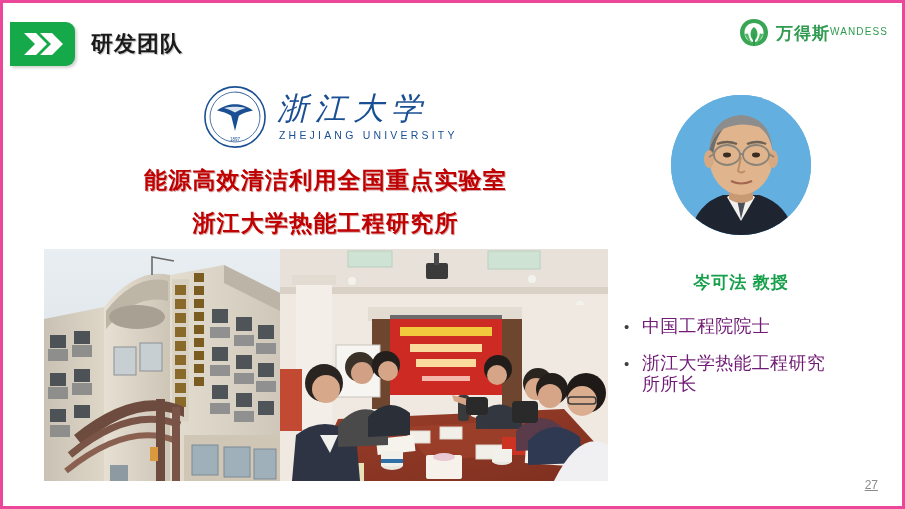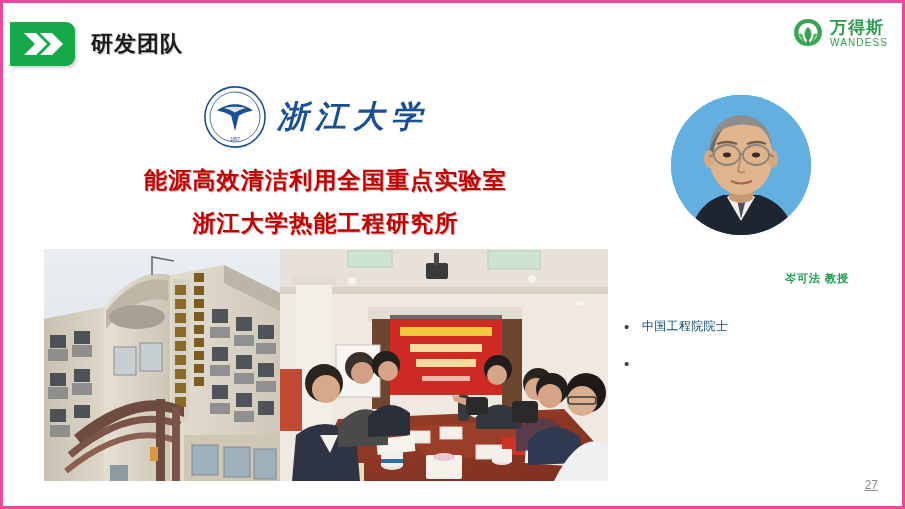--- a/index.html
+++ b/index.html
@@ -59,21 +59,21 @@
     align-items: center;
     gap: 6px;
   }
   .brand-mark {
     width: 32px;
     height: 32px;
     flex: none;
   }
   .brand-text {
     display: flex;
-    flex-direction: column;
+    flex-direction: row;
     line-height: 1;
   }
   .brand-cn {
     font-size: 17px;
     font-weight: bold;
     color: #2e9b4e;
     letter-spacing: 1px;
   }
   .brand-en {
     font-size: 10px;
@@ -90,21 +90,21 @@
     top: 82px;
     display: flex;
     align-items: center;
     gap: 10px;
   }
   .univ-seal { width: 64px; height: 64px; flex: none; }
   .univ-wordmark { display: flex; flex-direction: column; }
   .univ-cn {
     font-family: "Liberation Serif", "DejaVu Serif", serif;
     font-size: 31px;
-    font-weight: bold;
+    font-weight: normal;
     font-style: italic;
     color: #1a4f93;
     letter-spacing: 7px;
     line-height: 1.05;
   }
   .univ-en {
     font-size: 10.5px;
     color: #1a4f93;
     letter-spacing: 3.2px;
     margin-top: 4px;
@@ -149,22 +149,22 @@
     height: 140px;
     border-radius: 50%;
     overflow: hidden;
     background: #63afe0;
   }
   .portrait-name {
     position: absolute;
     left: 630px;
     top: 268px;
     width: 216px;
-    text-align: right;
-    font-size: 11px;
+    text-align: center;
+    font-size: 17px;
     font-weight: bold;
     color: #17a04b;
     letter-spacing: 1px;
   }
 
   
   .bullets {
     position: absolute;
     left: 618px;
     top: 313px;
@@ -178,22 +178,22 @@
   .bullet-dot {
     width: 18px;
     flex: none;
     color: #404040;
     font-size: 15px;
     line-height: 21px;
     text-align: left;
     padding-left: 3px;
   }
   .bullet-text {
-    font-size: 12px;
-    color: #0c4a6e;
+    font-size: 18px;
+    color: #701a75;
     line-height: 21px;
     letter-spacing: 0.3px;
     max-width: 192px;
   }
 
   
   .page-number {
     position: absolute;
     right: 24px;
     bottom: 14px;
@@ -235,20 +235,21 @@
     <svg class="univ-seal" viewBox="0 0 100 100">
       <circle cx="50" cy="50" r="47" fill="none" stroke="#1a4f93" stroke-width="2.5"></circle>
       <circle cx="50" cy="50" r="39" fill="none" stroke="#1a4f93" stroke-width="1.2"></circle>
       <path d="M22 40 C30 33 42 30 50 30 C58 30 70 33 78 40 C70 42 62 44 56 48 L50 72 L44 48 C38 44 30 42 22 40 Z" fill="#1a4f93"></path>
       <path d="M33 36 C40 34 46 34 50 34 C54 34 60 34 67 36 C60 38 55 40 50 43 C45 40 40 38 33 36 Z" fill="#ffffff" opacity="0.85"></path>
       <text x="50" y="88" font-size="7" fill="#1a4f93" text-anchor="middle" font-family="Liberation Sans, sans-serif">1897</text>
       <path d="M50 11 A39 39 0 0 1 89 50" fill="none" stroke="#1a4f93" stroke-width="0.8" opacity="0.6"></path>
     </svg>
     <div class="univ-wordmark">
       <div class="univ-cn">浙江大学</div>
+      <div class="univ-en">ZHEJIANG  UNIVERSITY</div>
     </div>
   </div>
 
   <div class="lab-title lab-title-2">浙江大学热能工程研究所</div>
   <div class="lab-title lab-title-1">能源高效清洁利用全国重点实验室</div>
 
   <div class="photos">
 
     <div class="photo-building">
       <svg viewBox="0 0 236 232" width="236" height="232" preserveAspectRatio="none">
@@ -532,18 +533,19 @@
 
   <div class="portrait-name">岑可法 教授</div>
 
   <div class="bullets">
     <div class="bullet-row">
       <span class="bullet-dot">•</span>
       <span class="bullet-text">中国工程院院士</span>
     </div>
     <div class="bullet-row">
       <span class="bullet-dot">•</span>
+      <span class="bullet-text">浙江大学热能工程研究所所长</span>
     </div>
   </div>
 
   <div class="page-number">27</div>
 
 </div>
 
 </body></html>

